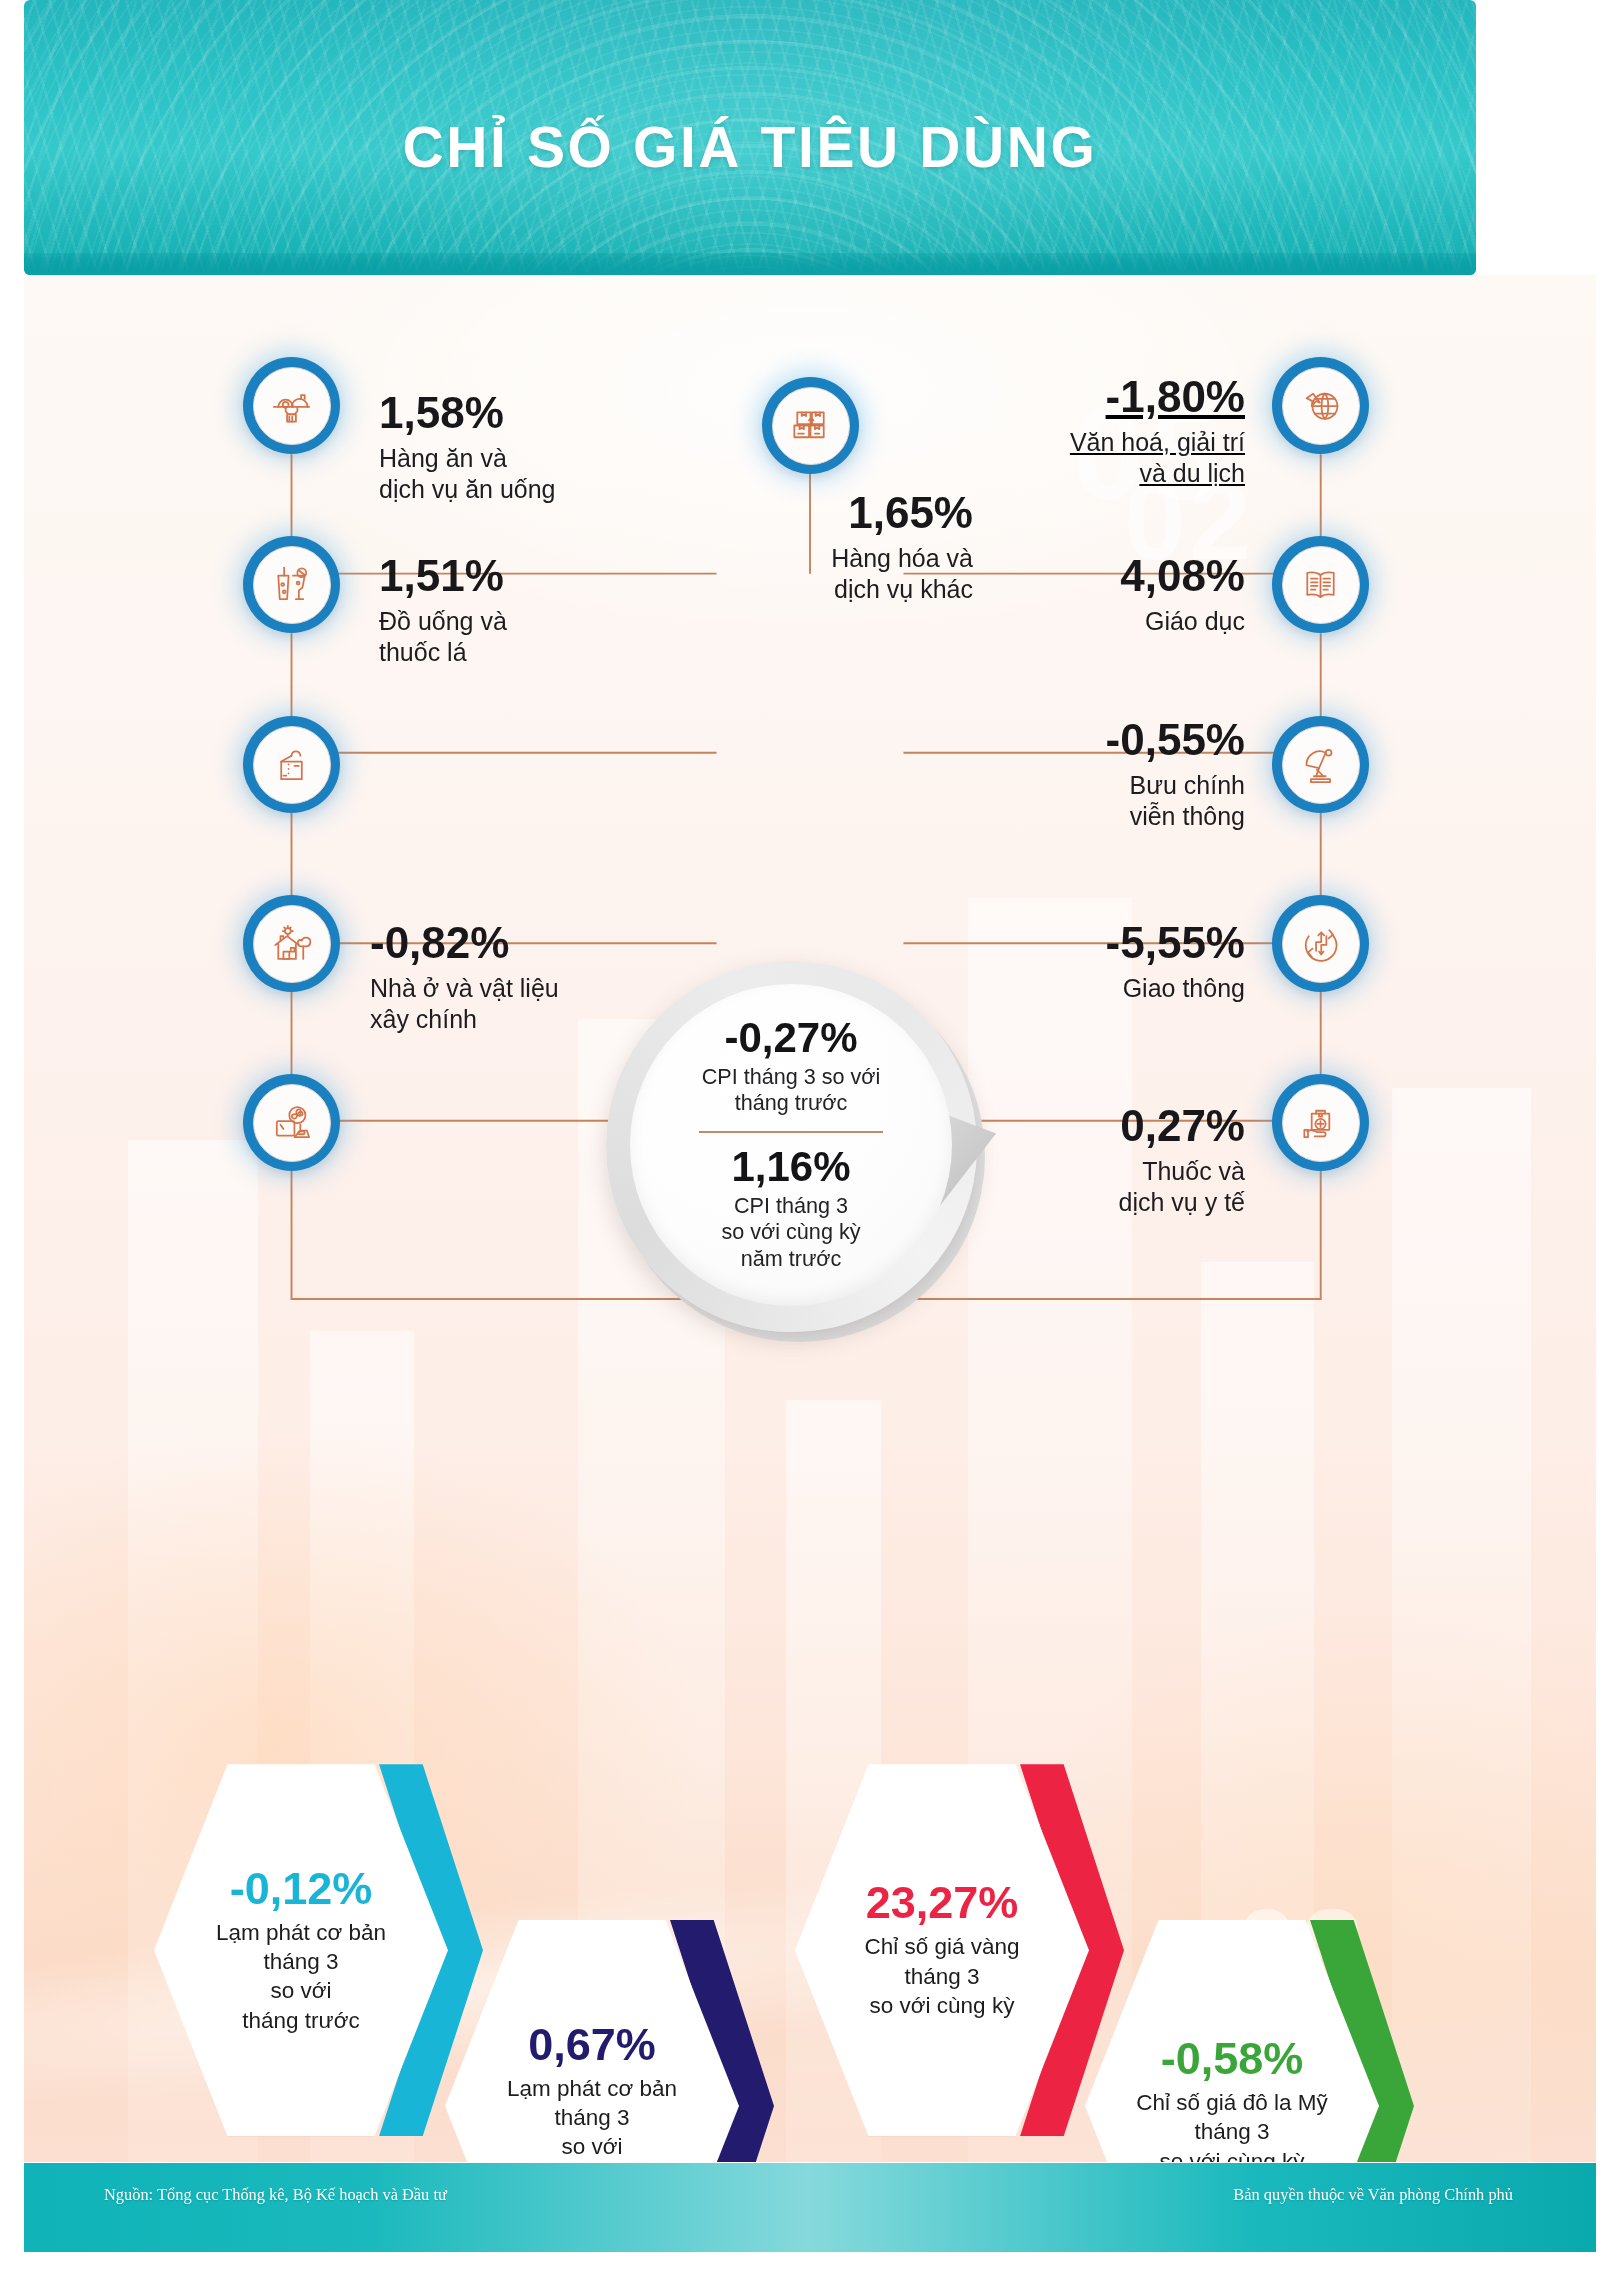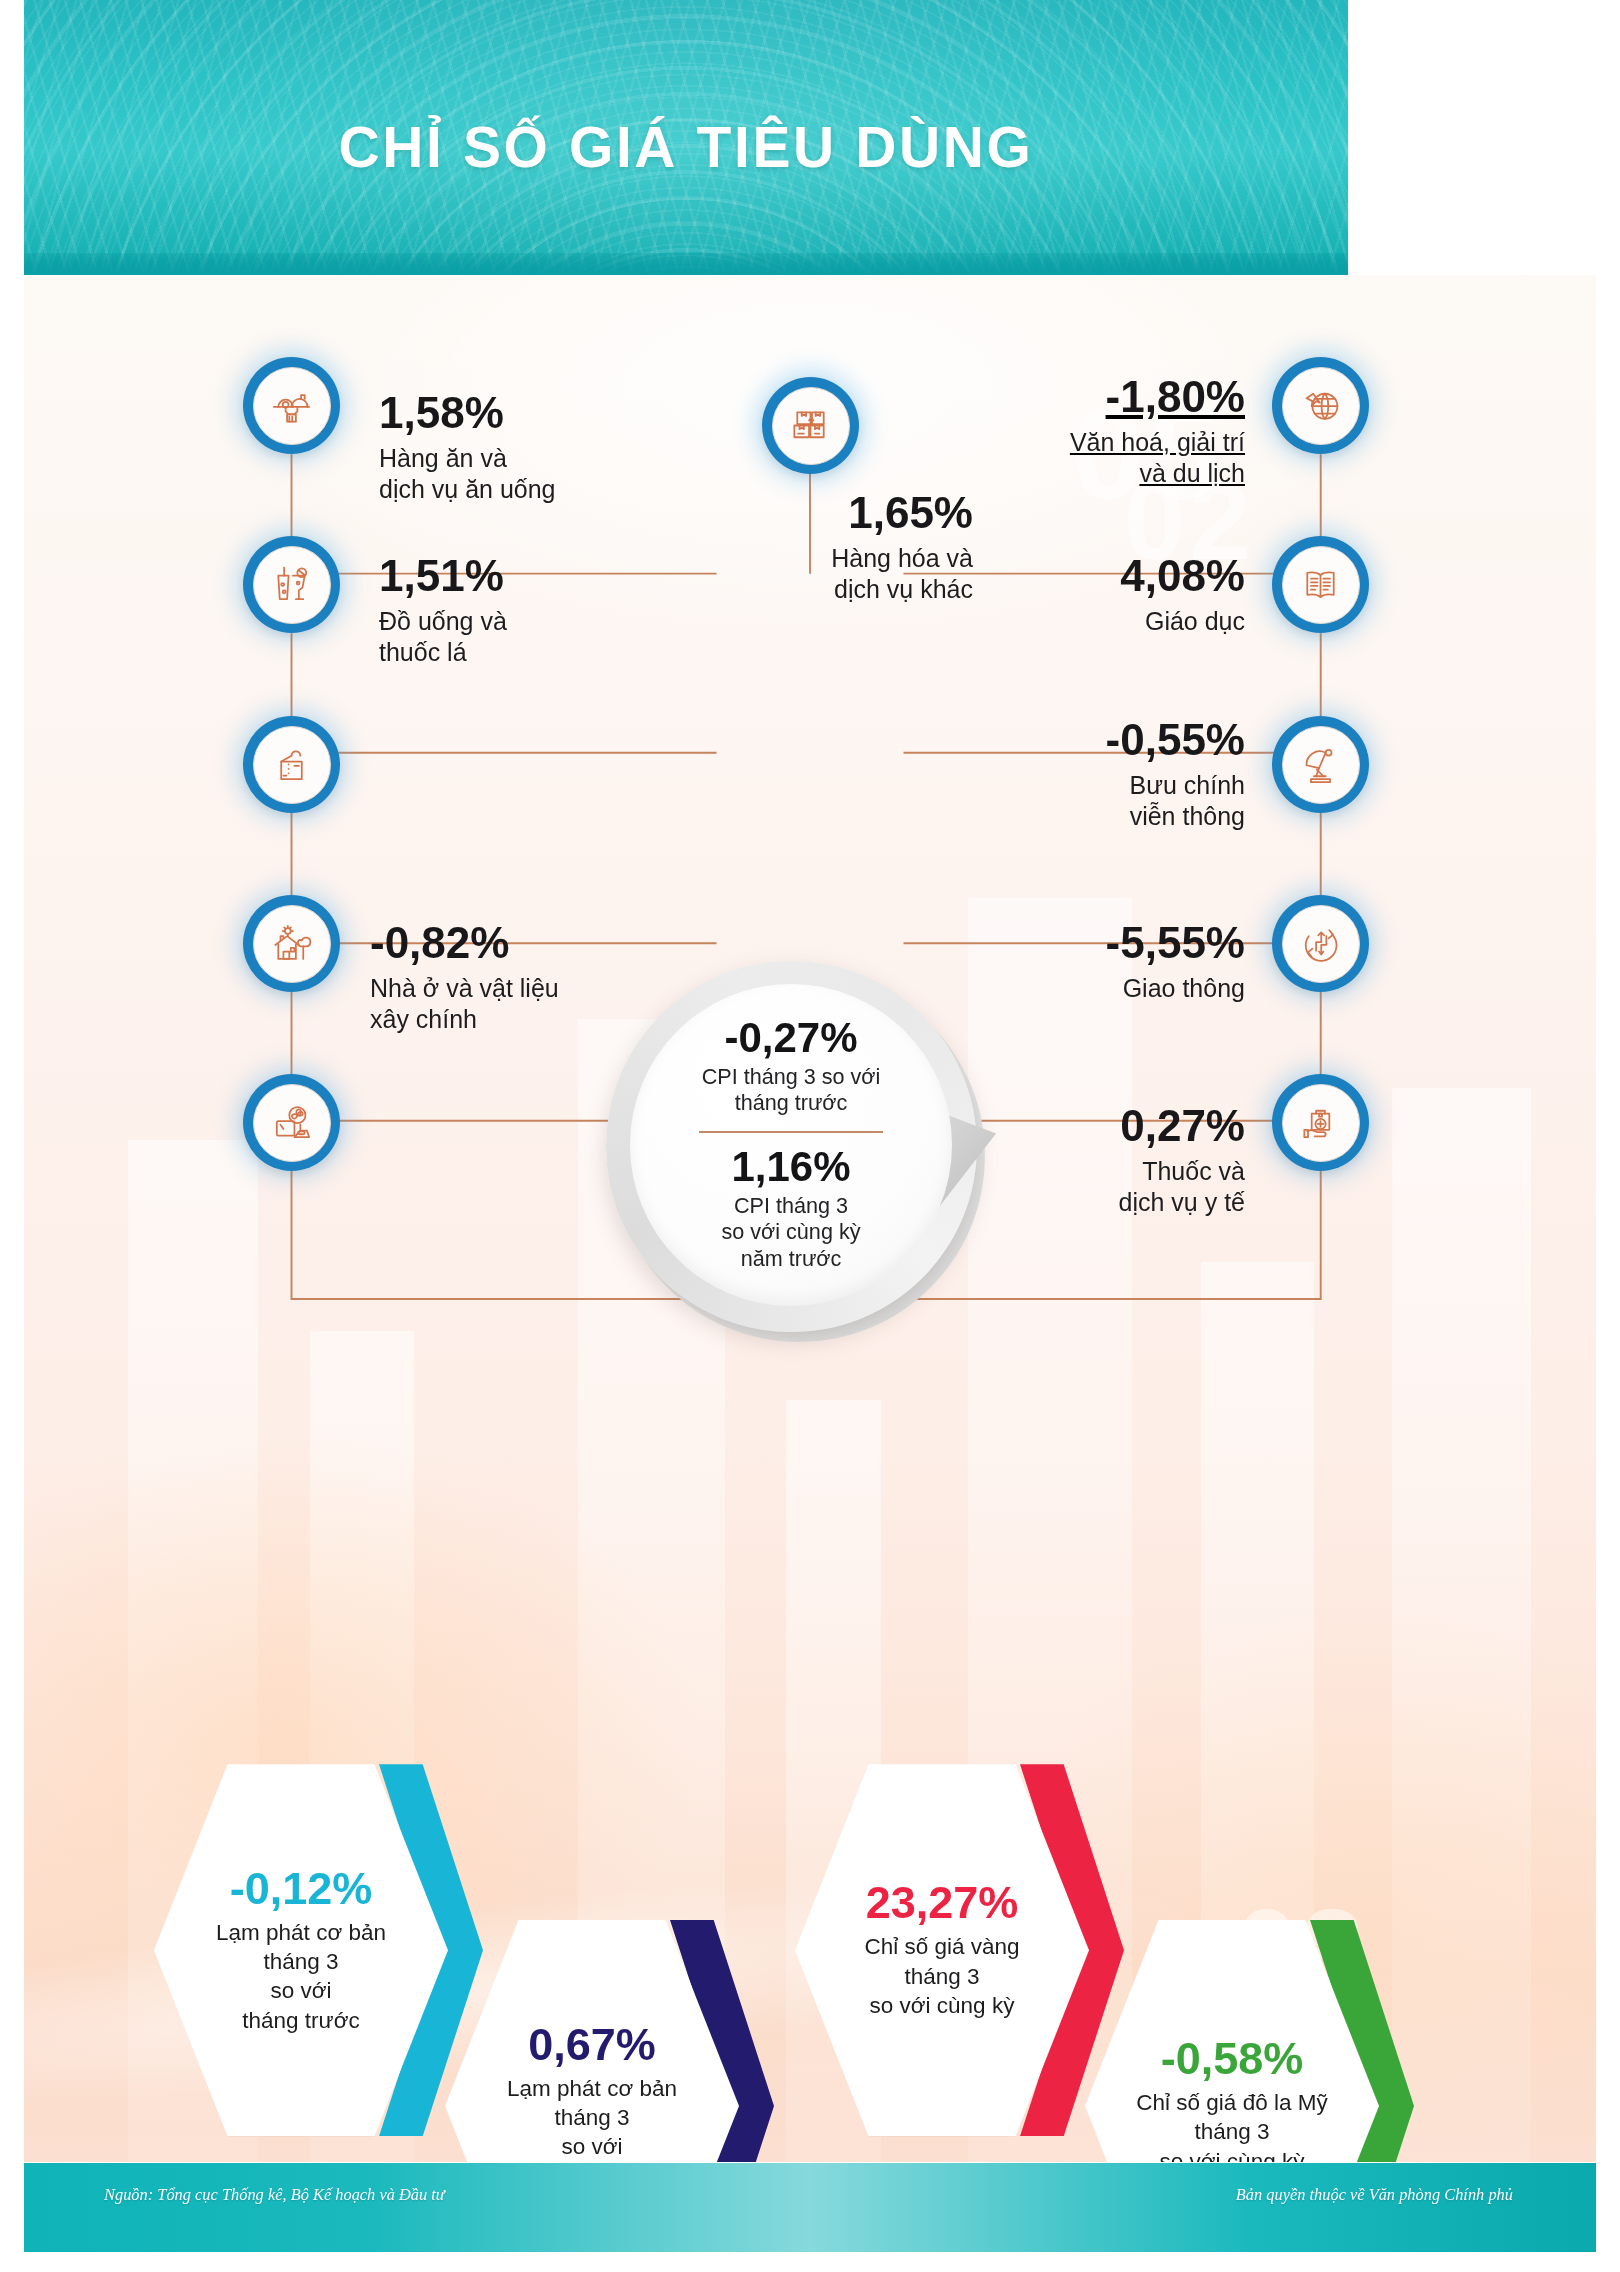--- a/index.html
+++ b/index.html
@@ -13,25 +13,26 @@
 
   
   .page {
     position: absolute;
     left: 24px; top: 0; width: 1572px; height: 2273px;
   }
 
   
   .header {
     position: absolute;
-    left: 0; top: 0; width: 1324px; height: 275px;
+    left: 0; top: 0; width: 1452px; height: 275px;
     background:
       radial-gradient(ellipse 779px 364px at 52% 40%, rgba(255,255,255,0.10) 0%, rgba(255,255,255,0.0) 70%),
       linear-gradient(180deg, #23b6bd 0%, #2bc2c6 30%, #36c9cb 55%, #18b2b5 92%, #089da3 100%);
     overflow: hidden;
+    border-radius: 6px;
   }
   .header::before {
     
     content: "";
     position: absolute; inset: -52px -35px;
     background:
       repeating-linear-gradient(74deg, rgba(255,255,255,0.085) 0 2.6px, rgba(255,255,255,0) 2.6px 14.7px),
       repeating-linear-gradient(-74deg, rgba(255,255,255,0.075) 0 2.6px, rgba(255,255,255,0) 2.6px 16.4px),
       repeating-radial-gradient(circle at 50% 135%, rgba(255,255,255,0.10) 0 3.5px, rgba(255,255,255,0) 3.5px 26px),
       repeating-radial-gradient(circle at 50% 135%, rgba(255,255,255,0.07) 0 1.7px, rgba(255,255,255,0) 1.7px 11.3px);
@@ -166,21 +167,21 @@
   .hex .hval { font-size: 45px; font-weight: 700; line-height: 1.0; white-space: nowrap; }
   .hex .hlbl { font-size: 22.5px; color:#1d1d1f; text-align:center; line-height:1.3; margin-top: 7px; }
 
   
   .footer {
     position:absolute; left: 24px; top: 2163px; width: 1572px; height: 89px;
     background: linear-gradient(90deg, #0fb3b8 0%, #1ab9bd 22%, #86d9dc 50%, #1ab9bd 78%, #0aa9ae 100%);
   }
   .footer .ftxt {
     position:absolute; top: 21.6px; color:#ffffff; font-size: 16.4px;
-    font-family: "Liberation Serif", serif; font-style: italic;
+    font-family: "Liberation Serif", serif; 
     text-shadow: 0 0.9px 1.7px rgba(0,90,95,0.3);
   }
   .footer .f-left { left: 80px; }
   .footer .f-right { right: 83px; }
 </style>
 </head>
 <body>
 
 <div class="page">
 

